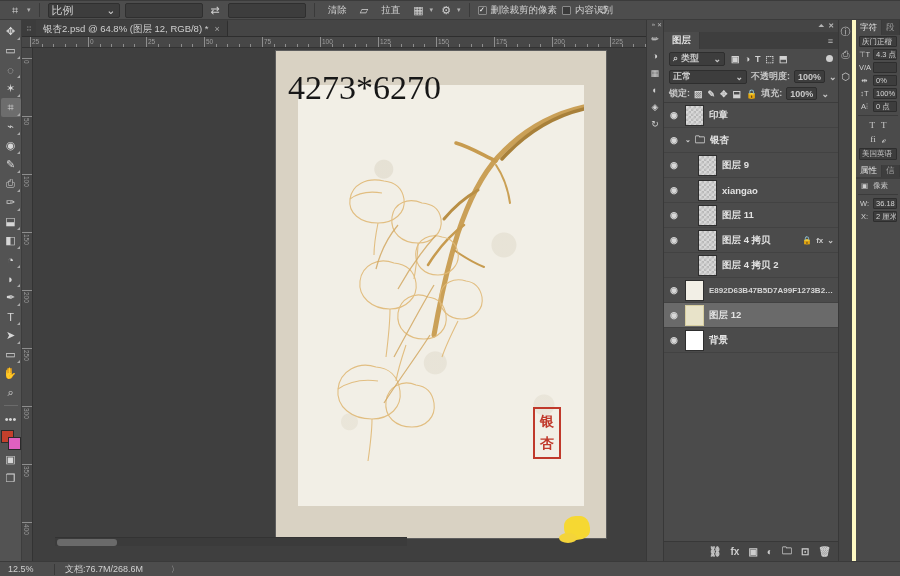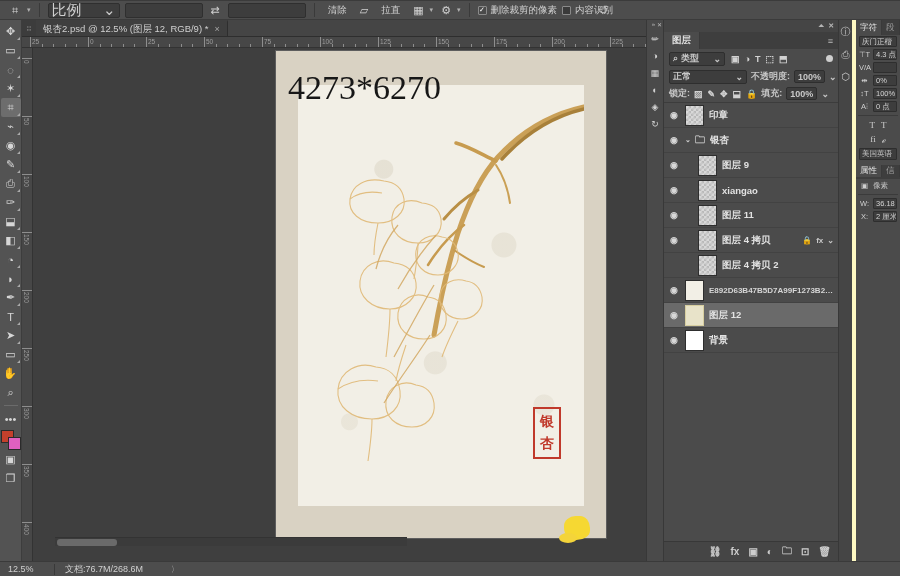--- a/index.html
+++ b/index.html
@@ -39,21 +39,21 @@
   }
   .opt-tool-icon {
     width:18px; height:15px; display:flex; align-items:center; justify-content:center;
     color:#d8d8d8; font-size:11px;
   }
   .opt-caret { font-size:7px; color:#b0b0b0; margin-left:-2px; }
   .divider-v { width:1px; height:14px; background:#3a3a3a; margin:0 3px; }
   .opt-select {
     height:15px; min-width:72px; background:#3d3d3d; border:1px solid #2f2f2f;
     border-radius:2px; display:flex; align-items:center; padding:0 3px;
-    font-size:15px; color:#d0d0d0; justify-content:space-between;
+    font-size:11px; color:#d0d0d0; justify-content:space-between;
   }
   .opt-field {
     height:15px; width:78px; background:#3d3d3d; border:1px solid #2f2f2f;
     border-radius:2px;
   }
   .swap-icon { color:#cfcfcf; font-size:11px; padding:0 3px; }
   .opt-btn { font-size:9.5px; color:#cfcfcf; padding:1px 5px; border-radius:2px; white-space:nowrap;}
   .opt-icon-btn { color:#d0d0d0; font-size:11px; padding:0 3px; display:flex; align-items:center;}
   .chk { display:flex; align-items:center; gap:4px; font-size:9.5px; color:#cfcfcf; white-space:nowrap;}
   .chk-box { width:9px; height:9px; border:1px solid #8a8a8a; background:#3a3a3a; border-radius:1px;
@@ -324,21 +324,21 @@
         <div class="bg"></div>
       </div>
       <div class="tool no-corner">▣</div>
       <div class="tool no-corner">❐</div>
     </div>
 
     <div class="canvasarea">
       <div class="tabstrip">
         <div class="tab-handle">⁞⁞</div>
         <div class="doc-tab">
-          <span>银杏2.psd @ 12.5% (图层 12, RGB/9) *</span>
+          <span>银杏2.psd @ 64.8% (图层 12, RGB/8) *</span>
           <span class="tab-close">×</span>
         </div>
       </div>
 
       <div class="ruler-h" id="hruler">
           <div class="rtick" style="left: 8px; top: 0px; width: 1px; height: 11px;"></div>
           <div class="rlabel" style="left: 10px;">25</div>
           <div class="rtick" style="left: 19.6px; top: 7px; width: 1px; height: 4px;"></div>
           <div class="rtick" style="left: 31.2px; top: 7px; width: 1px; height: 4px;"></div>
           <div class="rtick" style="left: 42.8px; top: 7px; width: 1px; height: 4px;"></div>

